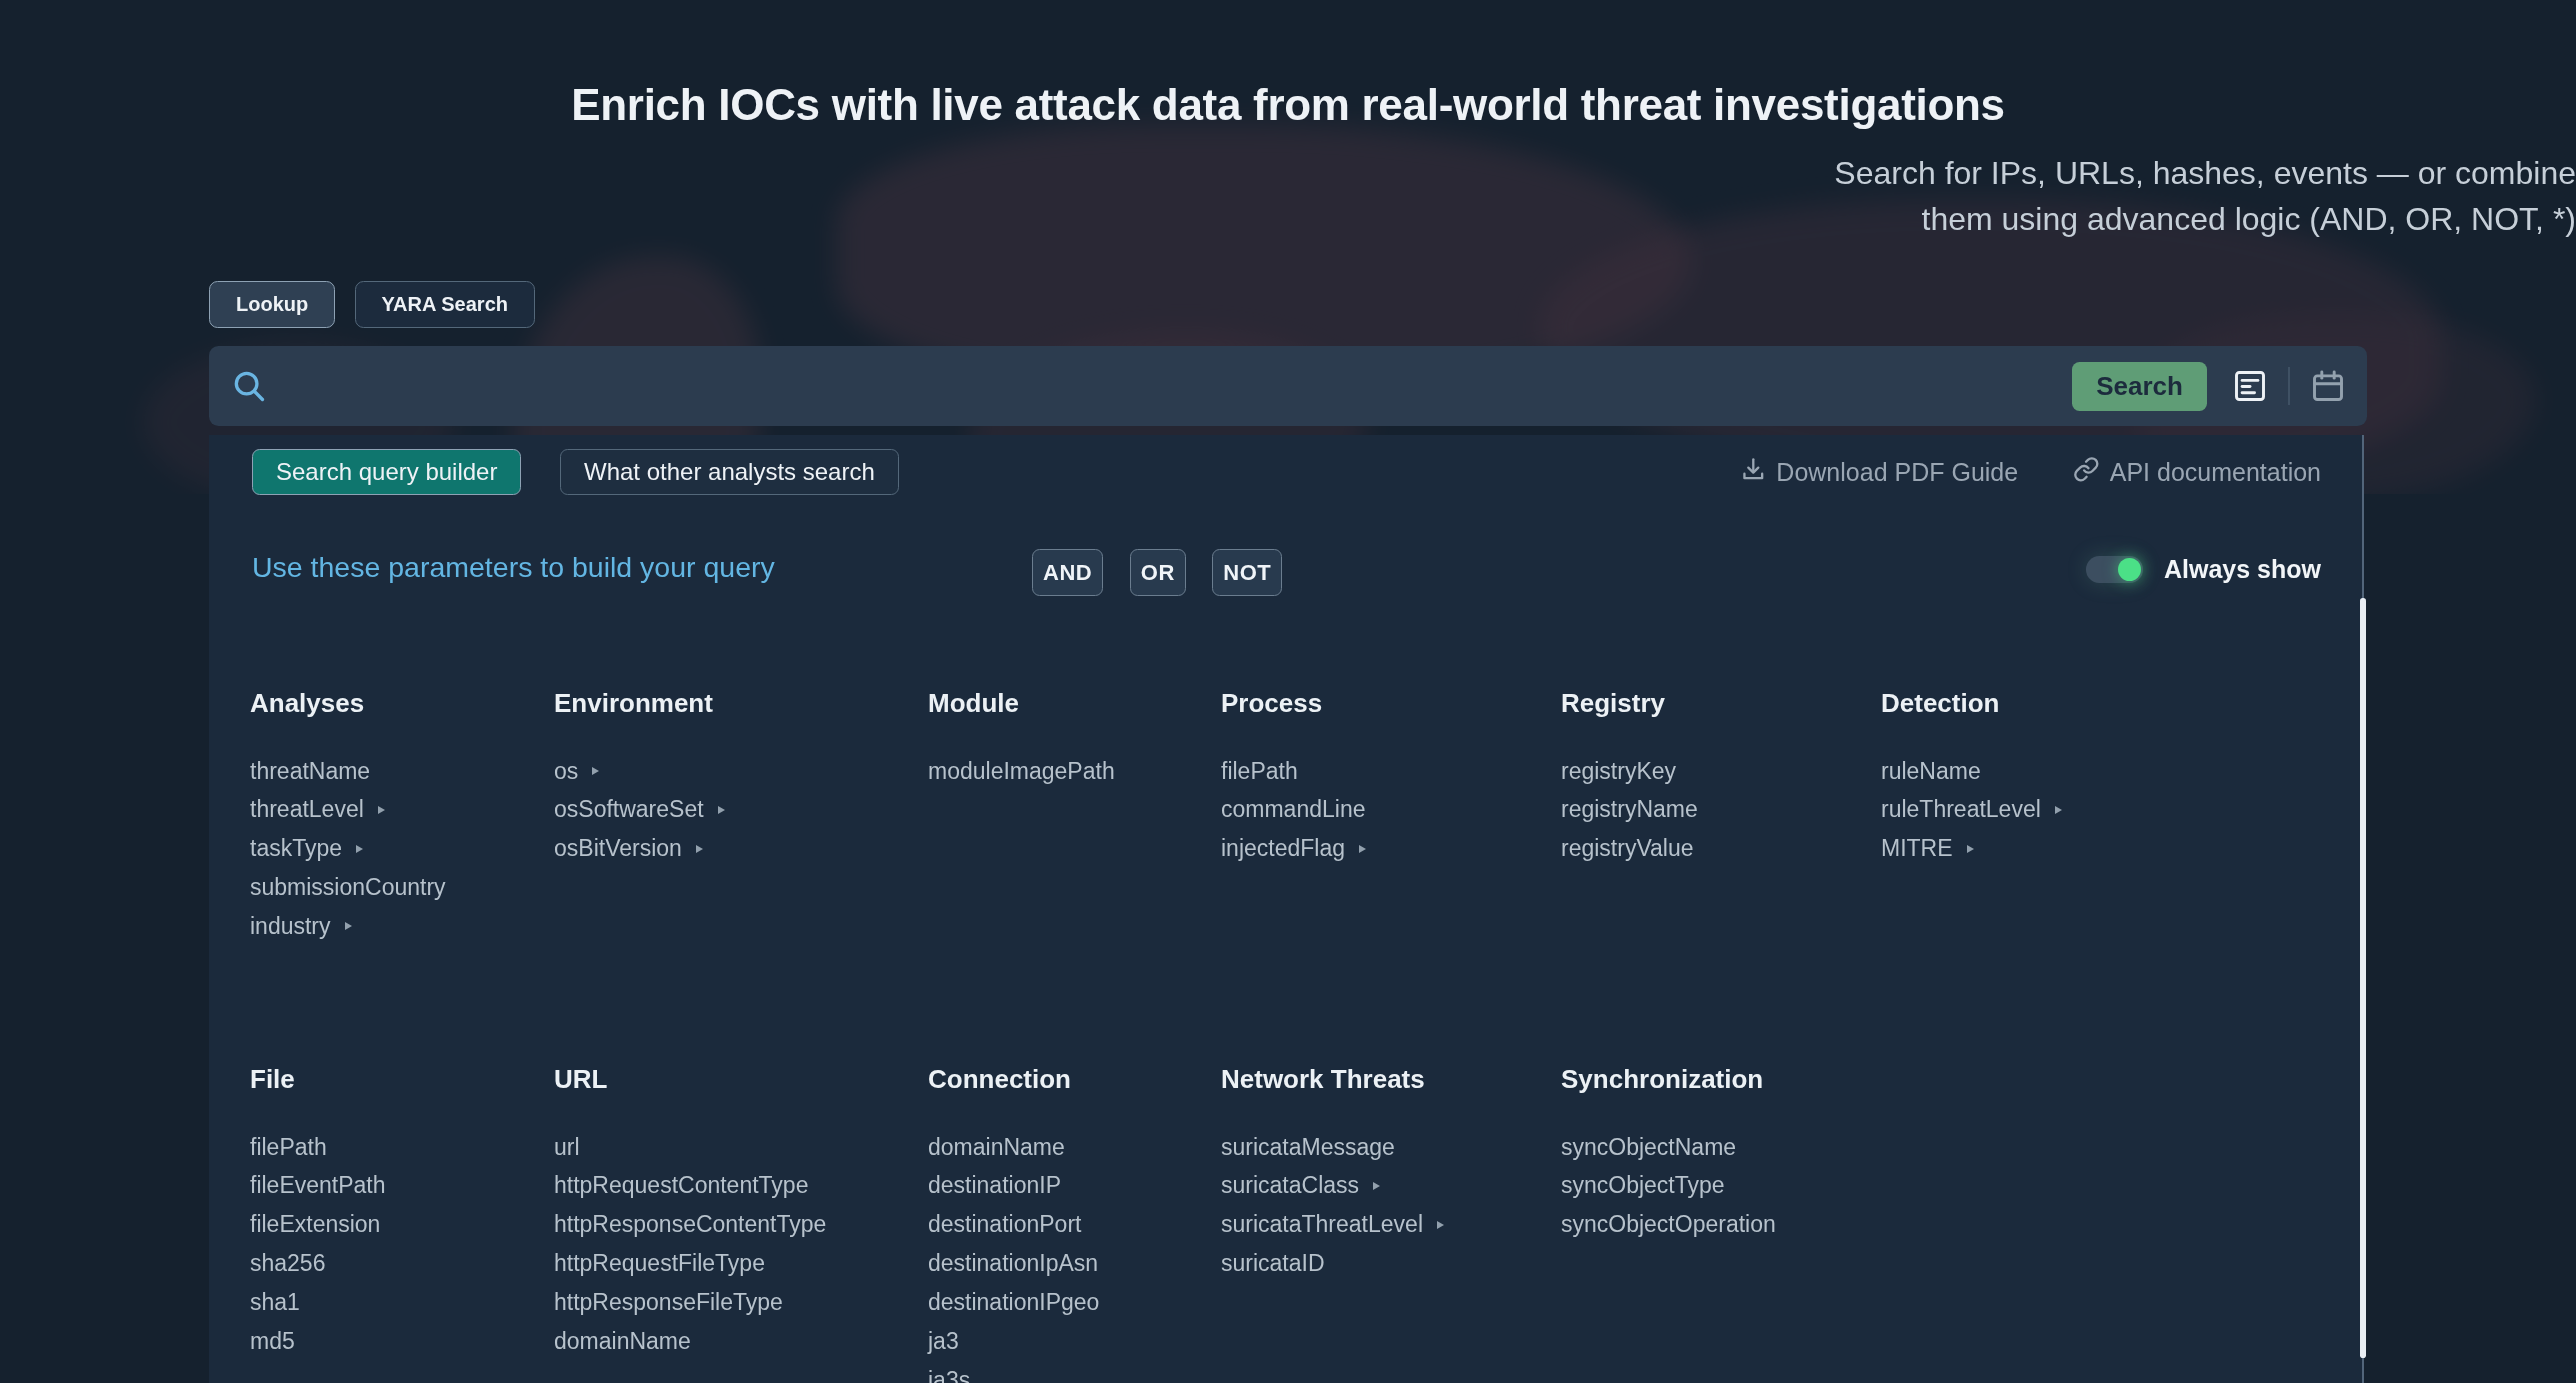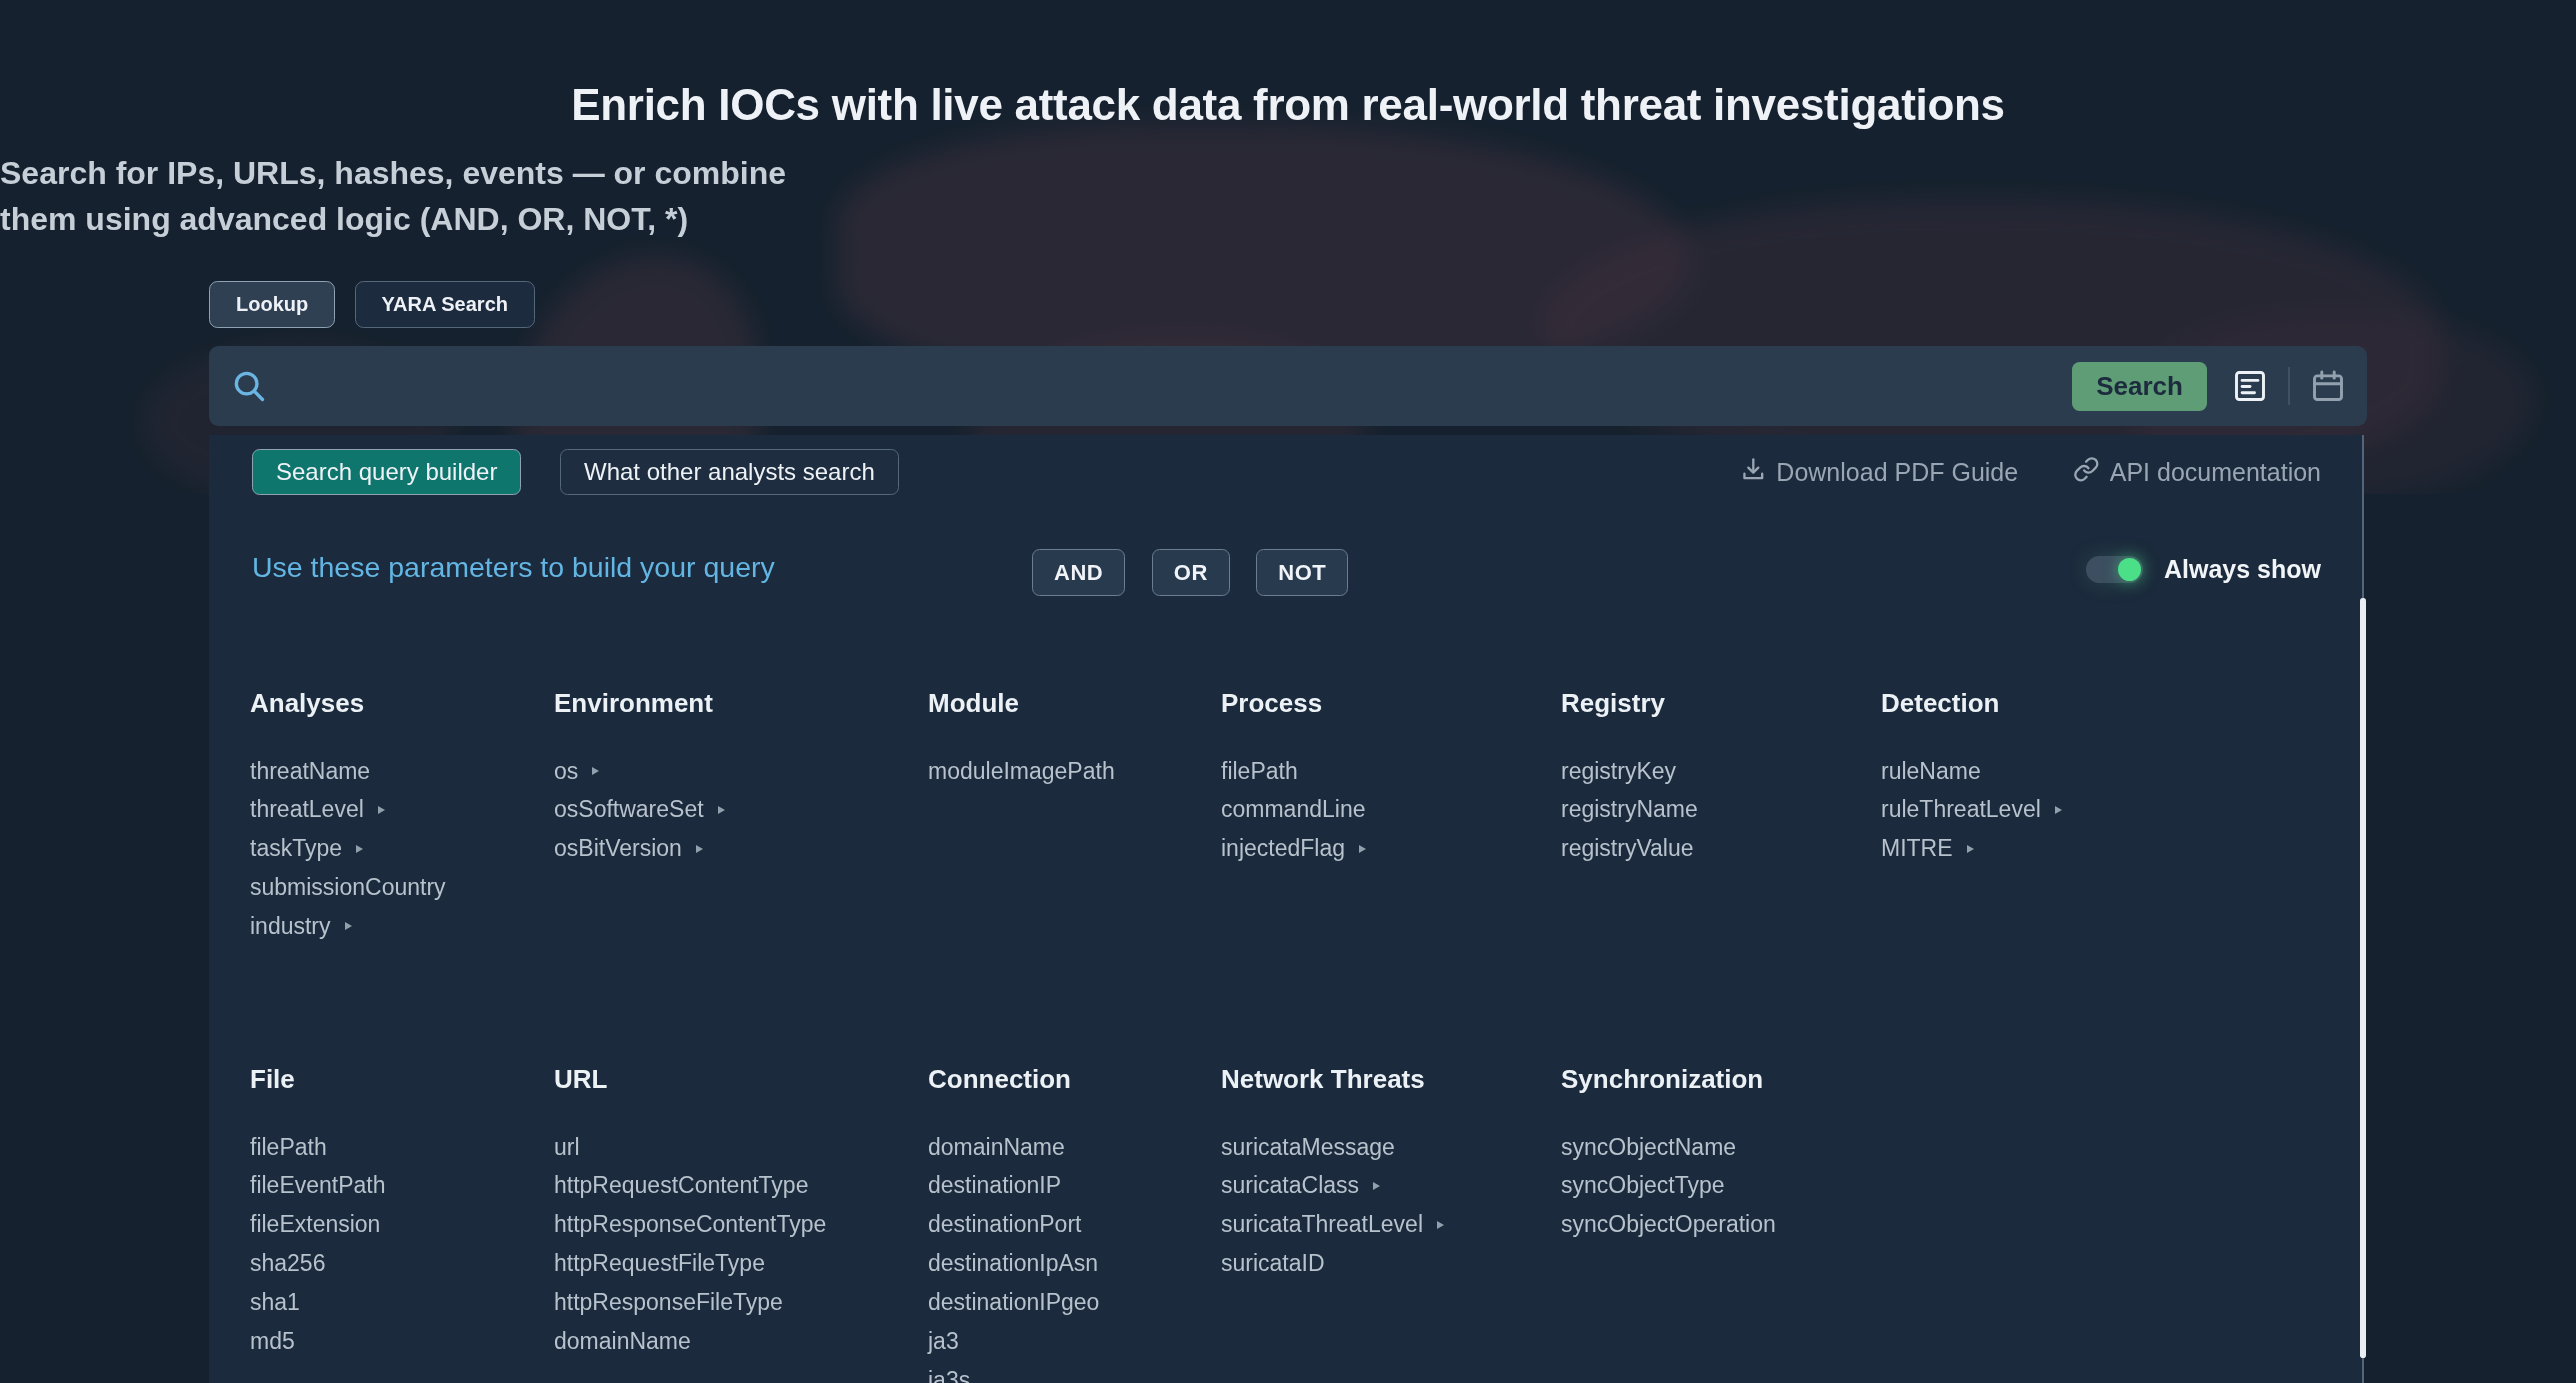--- a/index.html
+++ b/index.html
@@ -7,22 +7,22 @@
     background:#15212e;font-family:"Liberation Sans",sans-serif;}
 
   
   .map-bg{position:absolute;left:0;top:95px;width:2576px;height:399px;
     overflow:hidden;pointer-events:none;}
   .blob{position:absolute;filter:blur(13.3px);}
 
   
   .page-title{position:absolute;top:80px;left:0;width:2576px;text-align:center;
     color:#eef2f6;font-size:44px;font-weight:700;letter-spacing:-0.3px;}
-  .page-subtitle{position:absolute;top:150px;left:0;width:2576px;text-align:left;
-    color:#c6cfd8;font-size:32px;line-height:46px;font-weight:700;}
+  .page-subtitle{position:absolute;top:150px;left:0;width:2576px;text-align:right;
+    color:#c6cfd8;font-size:32px;line-height:46px;font-weight:400;}
 
   
   #tabs{position:absolute;left:209px;top:281px;display:flex;gap:11.4px;}
   .tab{height:47px;padding:0 26px;display:flex;align-items:center;border-radius:8.5px;
     background:#2f4053;border:1.9px solid #8ea2b4;color:#eef2f6;font-size:20px;
     font-weight:600;box-sizing:border-box;cursor:pointer;}
   .tab.inactive{background:#1c2b3d;border-color:#54687a;margin-left:8px;}
 
   
   .search-bar{position:absolute;left:209px;top:346px;width:2158px;height:80px;
@@ -48,21 +48,21 @@
     align-items:center;border-radius:7.6px;color:#eef2f6;font-size:24px;font-weight:500;
     box-sizing:border-box;cursor:pointer;}
   .pill.active{left:43px;background:#0f766e;border:1.9px solid #8ea2b4;font-weight:400;}
   .pill.plain{left:351px;background:#1e2e40;border:1.9px solid #54687a;}
   .doc-links{position:absolute;top:21px;right:42px;display:flex;gap:55px;align-items:center;}
   .doc-link{display:flex;gap:10px;align-items:center;color:#9aa6b3;font-size:25px;cursor:pointer;}
 
   
   .builder-heading{position:absolute;left:43px;top:116px;color:#63b6e3;font-size:28.5px;}
   #operators{position:absolute;left:823px;top:114px;display:flex;gap:26.6px;}
-  .op{height:47px;padding:0 21px;display:flex;align-items:center;background:#283a4e;
+  .op{height:47px;padding:0 10px;display:flex;align-items:center;background:#283a4e;
     border:1.9px solid #6b7d8f;border-radius:7.6px;color:#f0f4f8;font-size:22px;
     font-weight:600;box-sizing:border-box;letter-spacing:0.5px;cursor:pointer;}
   .toggle-wrap{position:absolute;top:120px;right:42px;display:flex;gap:21px;align-items:center;}
   .toggle{position:relative;width:57px;height:26.6px;border-radius:13.3px;background:#3c4e60;
     box-shadow:0 0 21px rgba(120,200,160,.18);cursor:pointer;}
   .toggle .knob{position:absolute;right:1.9px;top:1.9px;width:23px;height:23px;border-radius:50%;
     background:#4be087;box-shadow:0 0 15px rgba(75,224,135,.6);}
   .toggle-label{color:#f2f5f8;font-size:25px;font-weight:600;}
 
   

